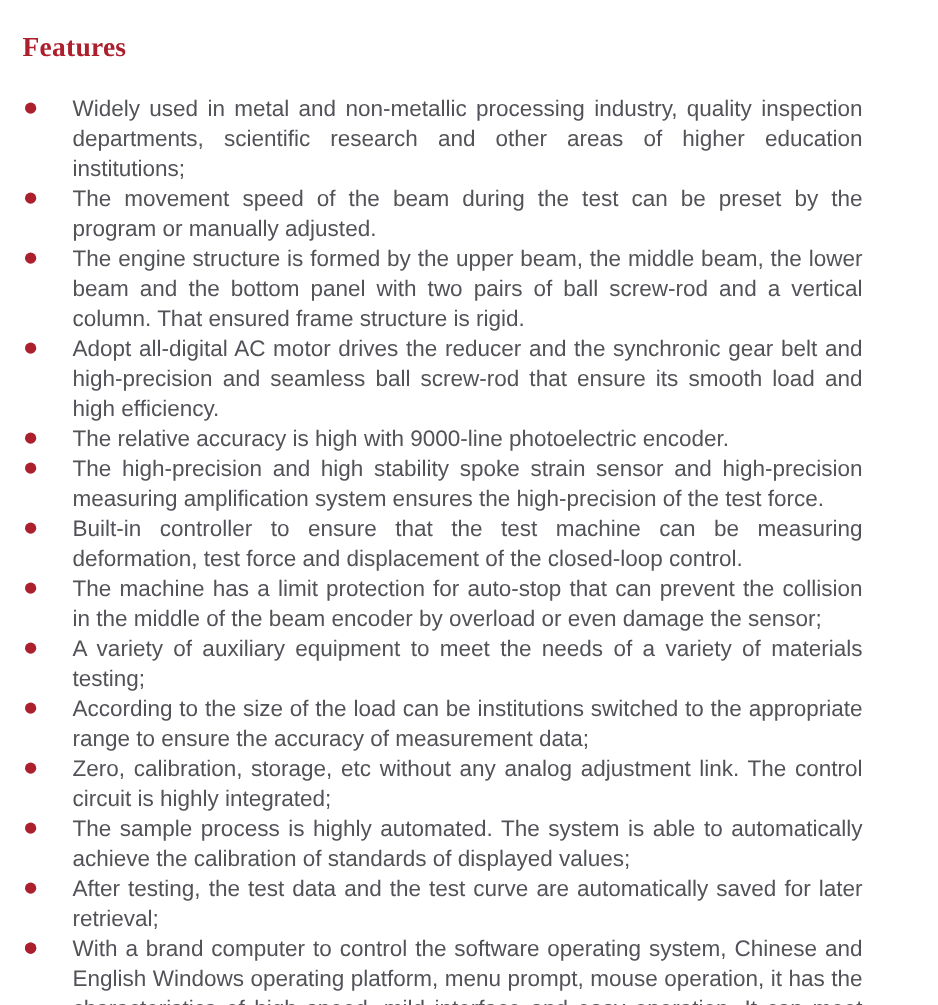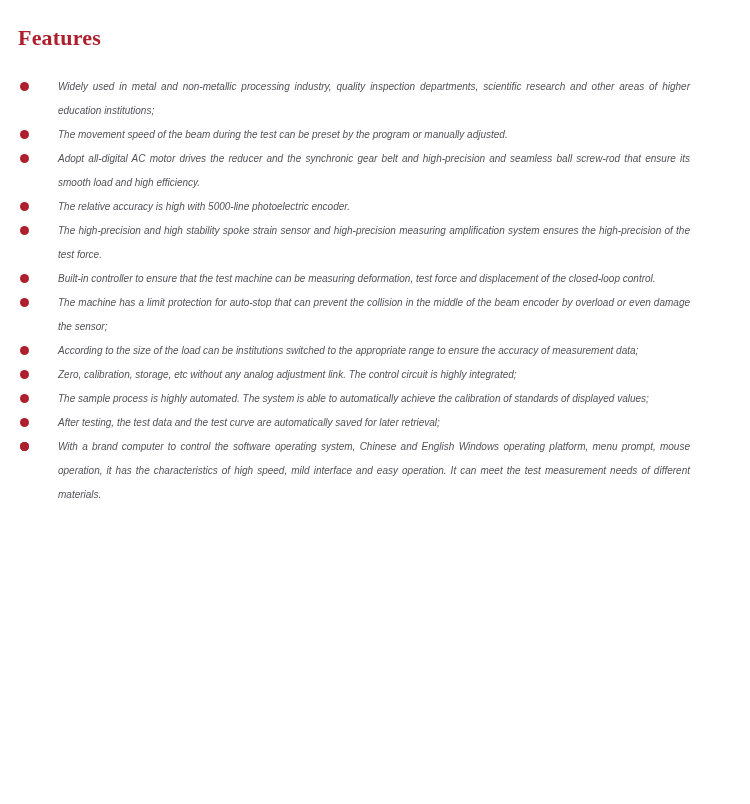--- a/index.html
+++ b/index.html
@@ -33,25 +33,24 @@
   }
   .feature-list {
     list-style: none;
     margin: 23px 0 0 0;
     padding: 0;
   }
   .feature-item {
     position: relative;
     padding-left: 58px;
     padding-right: 28px;
-    font-size: 10px;
+    font-size: 18px;
     line-height: 24px;
     color: var(--body-text);
     text-align: justify;
-    font-style: italic;
   }
   .bullet {
     position: absolute;
     left: 20px;
     top: 7px;
     width: 9px;
     height: 9px;
     border-radius: 50%;
     background: var(--accent);
   }
@@ -60,25 +59,27 @@
   }
 </style>
 </head>
 <body>
 
 <div class="page">
   <h1 class="heading">Features</h1>
   <ul class="feature-list" id="feature-list">
       <li class="feature-item"><span class="bullet"></span><span class="feature-text">Widely used in metal and non-metallic processing industry, quality inspection departments, scientific research and other areas of higher education institutions;</span></li>
       <li class="feature-item"><span class="bullet"></span><span class="feature-text">The movement speed of the beam during the test can be preset by the program or manually adjusted.</span></li>
+      <li class="feature-item"><span class="bullet"></span><span class="feature-text">The engine structure is formed by the upper beam, the middle beam, the lower beam and the bottom panel with two pairs of ball screw-rod and a vertical column. That ensured frame structure is rigid.</span></li>
       <li class="feature-item"><span class="bullet"></span><span class="feature-text">Adopt all-digital AC motor drives the reducer and the synchronic gear belt and high-precision and seamless ball screw-rod that ensure its smooth load and high  efficiency.</span></li>
-      <li class="feature-item"><span class="bullet"></span><span class="feature-text">The relative accuracy is high with 5000-line photoelectric encoder.</span></li>
+      <li class="feature-item"><span class="bullet"></span><span class="feature-text">The relative accuracy is high with 9000-line photoelectric encoder.</span></li>
       <li class="feature-item"><span class="bullet"></span><span class="feature-text">The high-precision and high stability spoke strain sensor and high-precision measuring amplification system ensures the high-precision of the test force.</span></li>
       <li class="feature-item"><span class="bullet"></span><span class="feature-text">Built-in controller to ensure that the test machine can be measuring deformation, test force and displacement of the closed-loop control.</span></li>
       <li class="feature-item"><span class="bullet"></span><span class="feature-text">The machine has a limit protection for auto-stop that can prevent the collision in the middle of the beam encoder by overload or even damage the sensor;</span></li>
+      <li class="feature-item"><span class="bullet"></span><span class="feature-text">A variety of auxiliary equipment to meet the needs of a variety of materials testing;</span></li>
       <li class="feature-item"><span class="bullet"></span><span class="feature-text">According to the size of the load can be institutions switched to the appropriate range to ensure the accuracy of measurement data;</span></li>
       <li class="feature-item"><span class="bullet"></span><span class="feature-text">Zero, calibration, storage, etc without any analog adjustment link. The control circuit is highly integrated;</span></li>
       <li class="feature-item"><span class="bullet"></span><span class="feature-text">The sample process is highly automated. The system is able to automatically achieve the calibration of standards of displayed values;</span></li>
       <li class="feature-item"><span class="bullet"></span><span class="feature-text">After testing, the test data and the test curve are automatically saved for later retrieval;</span></li>
       <li class="feature-item"><span class="bullet"></span></li>
       <li class="feature-item"><span class="bullet"></span><span class="feature-text">With a brand computer to control the software operating system, Chinese and English Windows operating platform, menu prompt, mouse operation, it has the characteristics of high speed, mild interface and easy operation. It can meet the test measurement needs of different materials.</span></li>
     </ul>
 </div>
 
 </body></html>

